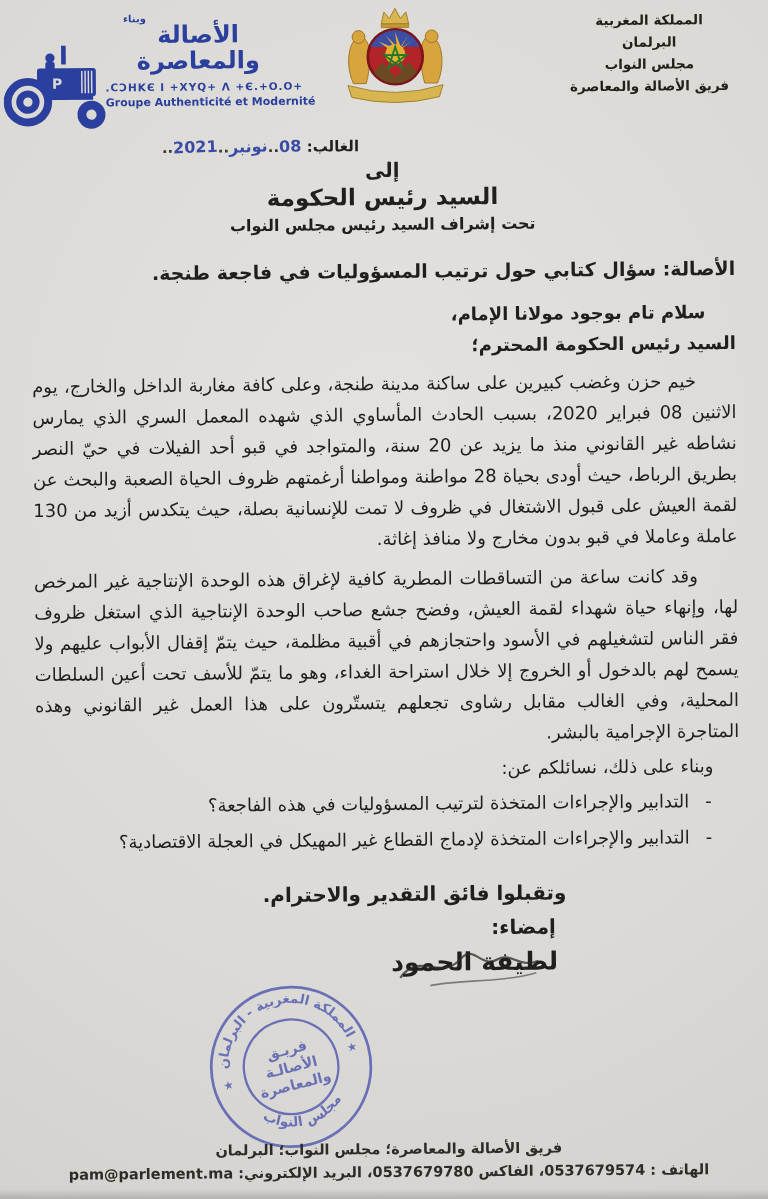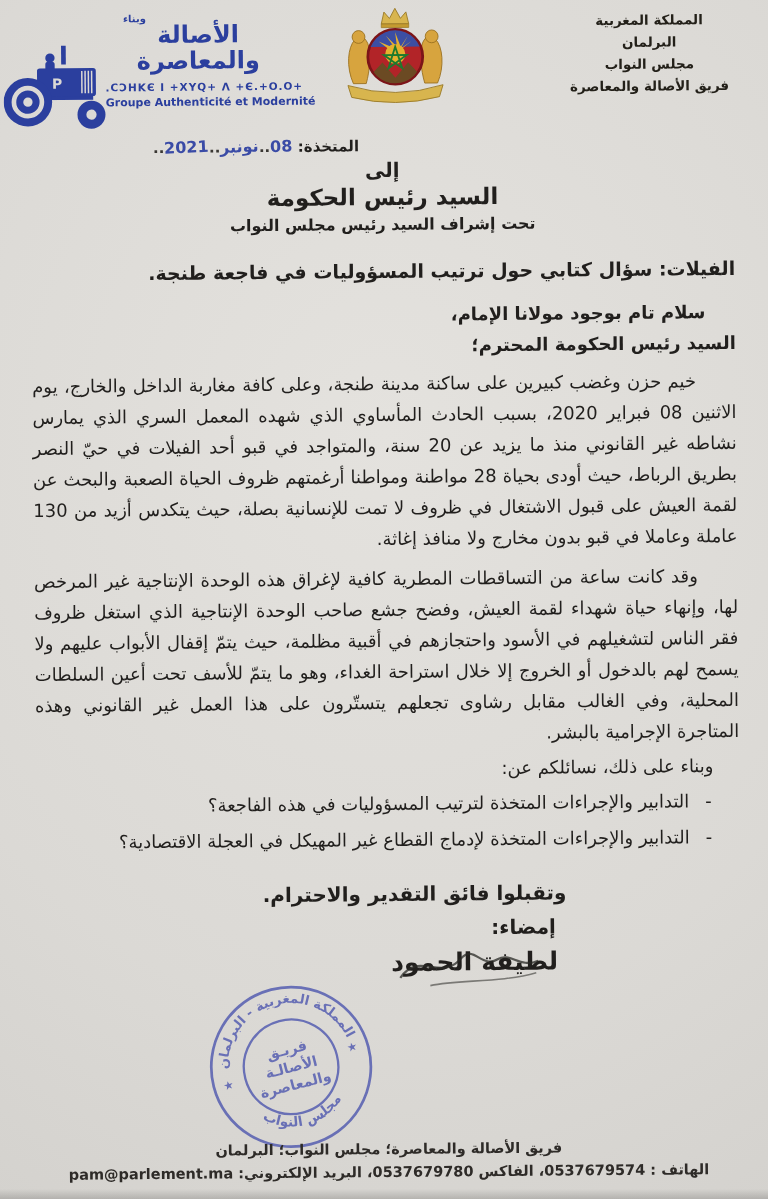--- a/index.html
+++ b/index.html
@@ -115,31 +115,31 @@
         <div class="ar-name">
           <span class="ar-small">وبناء</span>
           <span>الأصالة والمعاصرة</span>
         </div>
         <div class="tif" dir="ltr">.CƆHKЄ I +XYQ+ Λ +Є.+O.O+</div>
         <div class="fr" dir="ltr">Groupe Authenticité et Modernité</div>
       </div>
     </div>
 
     <div class="dateline">
-      <span>المتخذة:</span>
+      <span>الغالب:</span>
       <span class="hand">08</span><span class="dots">..</span><span class="hand">نونبر</span><span class="dots">..</span><span class="hand">2021</span><span class="dots">..</span>
     </div>
 
     <div class="flow">
       <div class="to">إلى</div>
       <div class="recipient">السيد رئيس الحكومة</div>
       <div class="via">تحت إشراف السيد رئيس مجلس النواب</div>
 
       <div class="subject">
-        <span>الفيلات:</span>
+        <span>الأصالة:</span>
         <span>سؤال كتابي حول ترتيب المسؤوليات في فاجعة طنجة.</span>
       </div>
 
       <div class="greet1">سلام تام بوجود مولانا الإمام،</div>
       <div class="greet2">السيد رئيس الحكومة المحترم؛</div>
 
       <p class="para">خيم حزن وغضب كبيرين على ساكنة مدينة طنجة، وعلى كافة مغاربة الداخل والخارج، يوم الاثنين 08 فبراير 2020، بسبب الحادث المأساوي الذي شهده المعمل السري الذي يمارس نشاطه غير القانوني منذ ما يزيد عن 20 سنة، والمتواجد في قبو أحد الفيلات في حيّ النصر بطريق الرباط، حيث أودى بحياة 28 مواطنة ومواطنا أرغمتهم ظروف الحياة الصعبة والبحث عن لقمة العيش على قبول الاشتغال في ظروف لا تمت للإنسانية بصلة، حيث يتكدس أزيد من 130 عاملة وعاملا في قبو بدون مخارج ولا منافذ إغاثة.</p>
       <p class="para">وقد كانت ساعة من التساقطات المطرية كافية لإغراق هذه الوحدة الإنتاجية غير المرخص لها، وإنهاء حياة شهداء لقمة العيش، وفضح جشع صاحب الوحدة الإنتاجية الذي استغل ظروف فقر الناس لتشغيلهم في الأسود واحتجازهم في أقبية مظلمة، حيث يتمّ إقفال الأبواب عليهم ولا يسمح لهم بالدخول أو الخروج إلا خلال استراحة الغداء، وهو ما يتمّ للأسف تحت أعين السلطات المحلية، وفي الغالب مقابل رشاوى تجعلهم يتستّرون على هذا العمل غير القانوني وهذه المتاجرة الإجرامية بالبشر.</p>
 
       <div class="lead">وبناء على ذلك، نسائلكم عن:</div>

